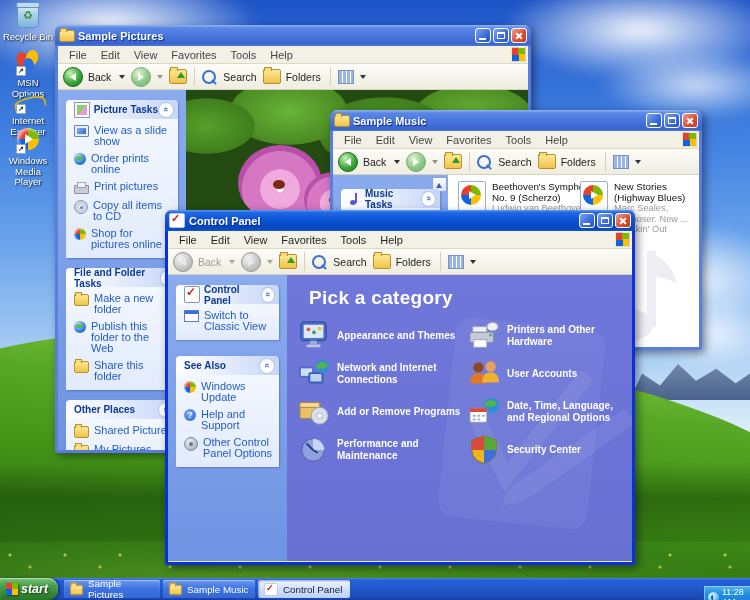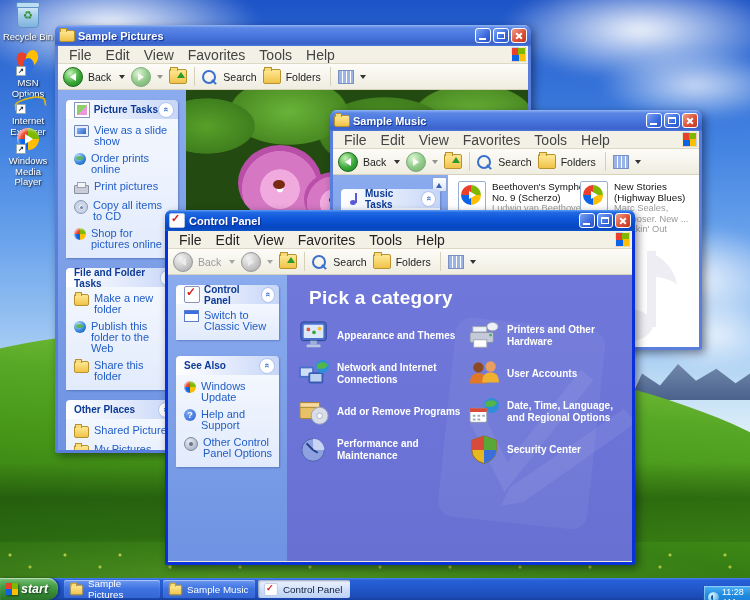--- a/index.html
+++ b/index.html
@@ -60,21 +60,21 @@
   .tb-btn{width:16px;height:15px;border-radius:3px;border:1px solid #fff;position:relative;box-sizing:border-box;
     background:linear-gradient(135deg,#7ba4f0,#3a6ae0 60%,#2a55c8);}
   .tb-btn.close{background:linear-gradient(135deg,#f0a088,#dd5038 55%,#c03a22);}
   .tb-btn.minb::after{content:"";position:absolute;left:3px;bottom:2px;width:7px;height:2px;background:#fff;}
   .tb-btn.maxb::after{content:"";position:absolute;inset:3px;border:1px solid #fff;border-top-width:2px;}
   .tb-btn.close::before,.tb-btn.close::after{content:"";position:absolute;left:3px;top:6px;width:8px;height:2px;background:#fff;}
   .tb-btn.close::before{transform:rotate(45deg);}
   .tb-btn.close::after{transform:rotate(-45deg);}
   .tb-ficon{width:15px;height:13px;flex:none;}
   .menubar{height:17px;background:#f3f1e6;border-bottom:1px solid #dcd8c4;display:flex;align-items:center;
-    padding:0 2px 0 4px;color:#444;font-size:14px;}
+    padding:0 2px 0 4px;color:#444;font-size:11px;}
   .menubar .mi{padding:0 7px;}
   .menubar .spacer{flex:1;}
   .flag{width:13px;height:13px;flex:none;border:1px solid rgba(255,255,255,.7);
     background:conic-gradient(#7eb900 0 25%,#ffbf00 25% 50%,#0b63e5 50% 75%,#e8402a 75% 100%);}
   .toolbar{height:25px;background:linear-gradient(180deg,#fdfcf8,#efede0);border-bottom:1px solid #d6d2bc;
     display:flex;align-items:center;gap:4px;padding:0 5px;font-size:10.5px;color:#222;}
   .navc{width:18px;height:18px;border-radius:50%;flex:none;display:flex;align-items:center;justify-content:center;position:relative;}
   .navc.green{background:radial-gradient(circle at 35% 30%,#c8f2b8,#3aa83a 55%,#1e7a1e);border:1px solid #176a17;}
   .navc.gray{background:radial-gradient(circle at 35% 30%,#f4f4f4,#c8c8c8 55%,#a6a6a6);border:1px solid #979797;}
   .arr-l{width:0;height:0;border-top:4px solid transparent;border-bottom:4px solid transparent;border-right:6px solid #fff;}

